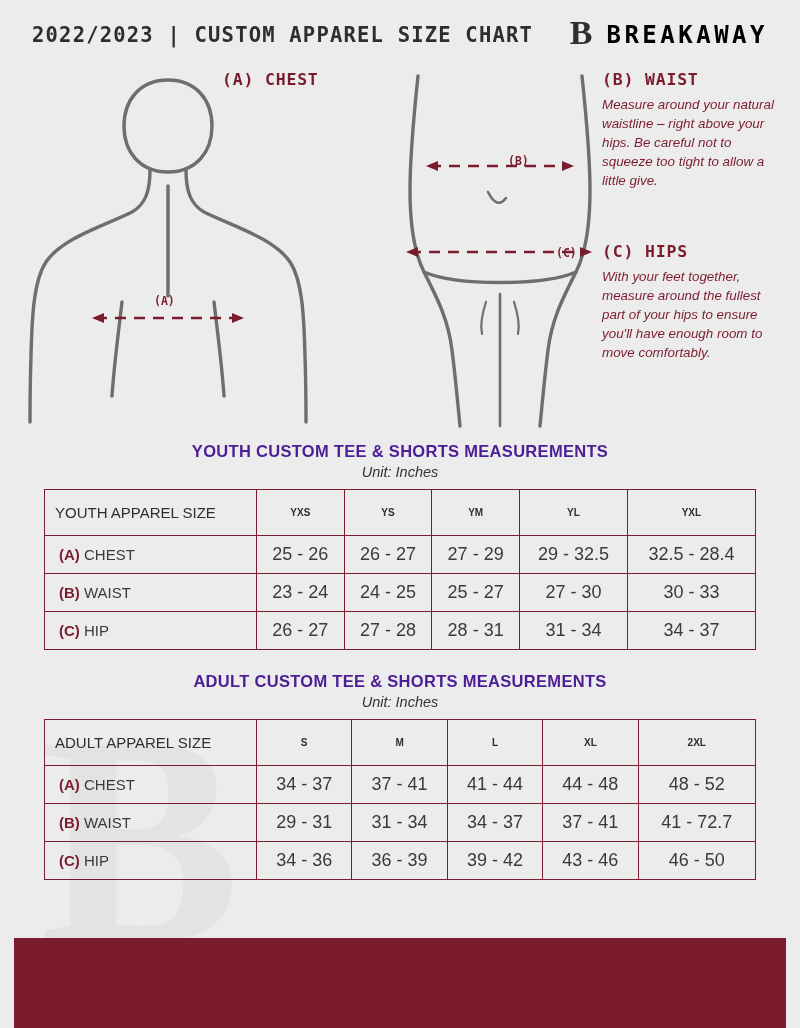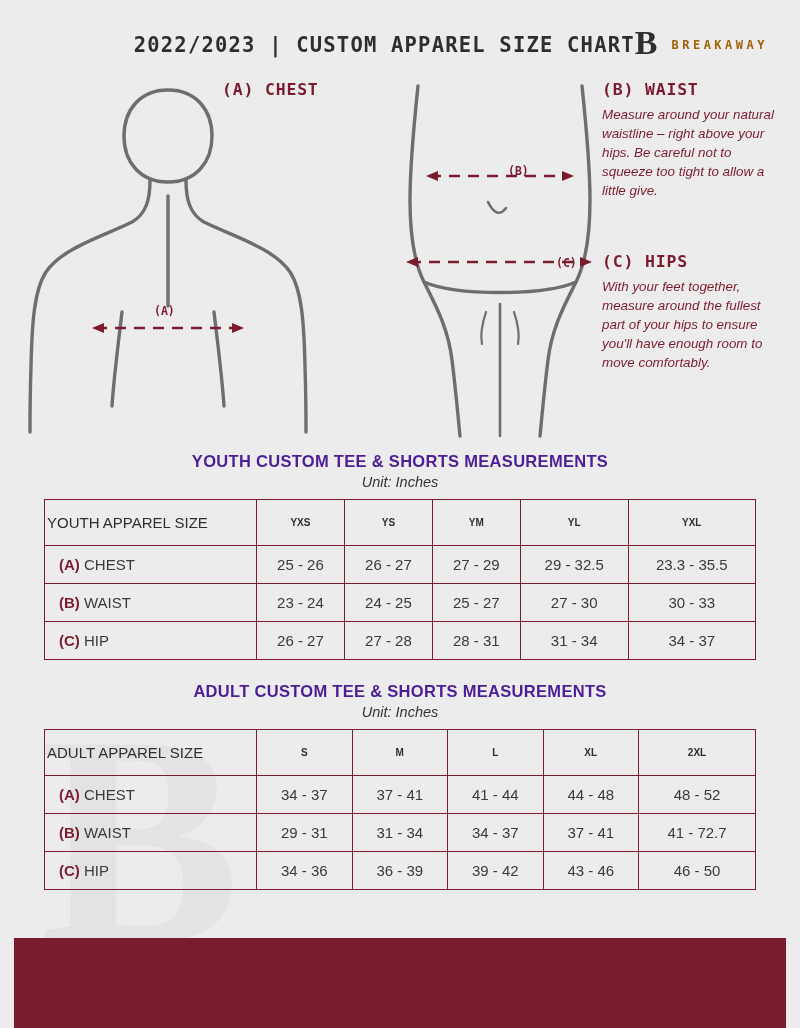--- a/index.html
+++ b/index.html
@@ -20,40 +20,40 @@
     font-size: 300px; font-weight: bold;
     color: #e3e3e3;
     line-height: 1;
     user-select: none;
     z-index: 0;
   }
 
   
   .header {
     position: relative; z-index: 2;
-    display: flex; align-items: center; justify-content: flex-end;
-    padding: 28px 32px 0 32px;
+    display: flex; align-items: center; justify-content: space-between;
+    padding: 18px 32px 0 32px;
   }
   .header-title {
     font-family: "DejaVu Sans Mono", monospace;
     font-size: 20.5px;
     font-weight: bold;
     letter-spacing: 1.2px;
     color: #2e2e2e;
     white-space: nowrap;
   }
   .brand { display: flex; align-items: center; gap: 14px; }
   .brand-mark {
     font-family: "Liberation Serif", serif;
     font-size: 34px; font-weight: bold; color: #2e2e2e;
     line-height: 1; position: relative; top: -2px;
   }
   .brand-name {
     font-family: "DejaVu Sans Mono", monospace;
-    font-size: 12px; font-weight: bold; letter-spacing: 3.5px; color: #a16207;
+    font-size: 24px; font-weight: bold; letter-spacing: 3.5px; color: #000000;
   }
 
   
   .figures {
     position: relative; z-index: 2;
     height: 370px;
     margin-top: 14px;
   }
   .figures svg { position: absolute; left: 0; top: 0; }
 
@@ -98,35 +98,35 @@
   table {
     border-collapse: collapse;
     width: 712px;
     margin: 0 auto;
     background: transparent;
   }
   table td, table th {
     border: 1px solid #7b1c2e;
     height: 38px;
     text-align: center;
-    font-size: 15px;
+    font-size: 18px;
     font-weight: normal;
     color: #3a3a3a;
     padding: 0 4px;
   }
   thead th {
     font-weight: bold;
     font-size: 10px;
     color: #2e2e2e;
   }
   thead th.rowhead {
     font-weight: normal;
     font-size: 15px;
     text-align: left;
-    padding-left: 2px;
+    padding-left: 10px;
     width: 212px;
   }
   tbody td.rowhead {
     text-align: left;
     padding-left: 14px;
     font-size: 15px;
     color: #3a3a3a;
   }
   tbody td.rowhead .mk { color: #7b1c2e; font-weight: bold; }
   thead tr th { height: 46px; }
@@ -224,21 +224,21 @@
           <th>YXL</th>
         </tr>
       </thead>
       <tbody>
         <tr>
           <td class="rowhead"><span class="mk">(A)</span><span> CHEST</span></td>
           <td>25 - 26</td>
           <td>26 - 27</td>
           <td>27 - 29</td>
           <td>29 - 32.5</td>
-          <td>23.3 - 35.5</td>
+          <td>32.5 - 28.4</td>
         </tr>
         <tr>
           <td class="rowhead"><span class="mk">(B)</span><span> WAIST</span></td>
           <td>23 - 24</td>
           <td>24 - 25</td>
           <td>25 - 27</td>
           <td>27 - 30</td>
           <td>30 - 33</td>
         </tr>
         <tr>

